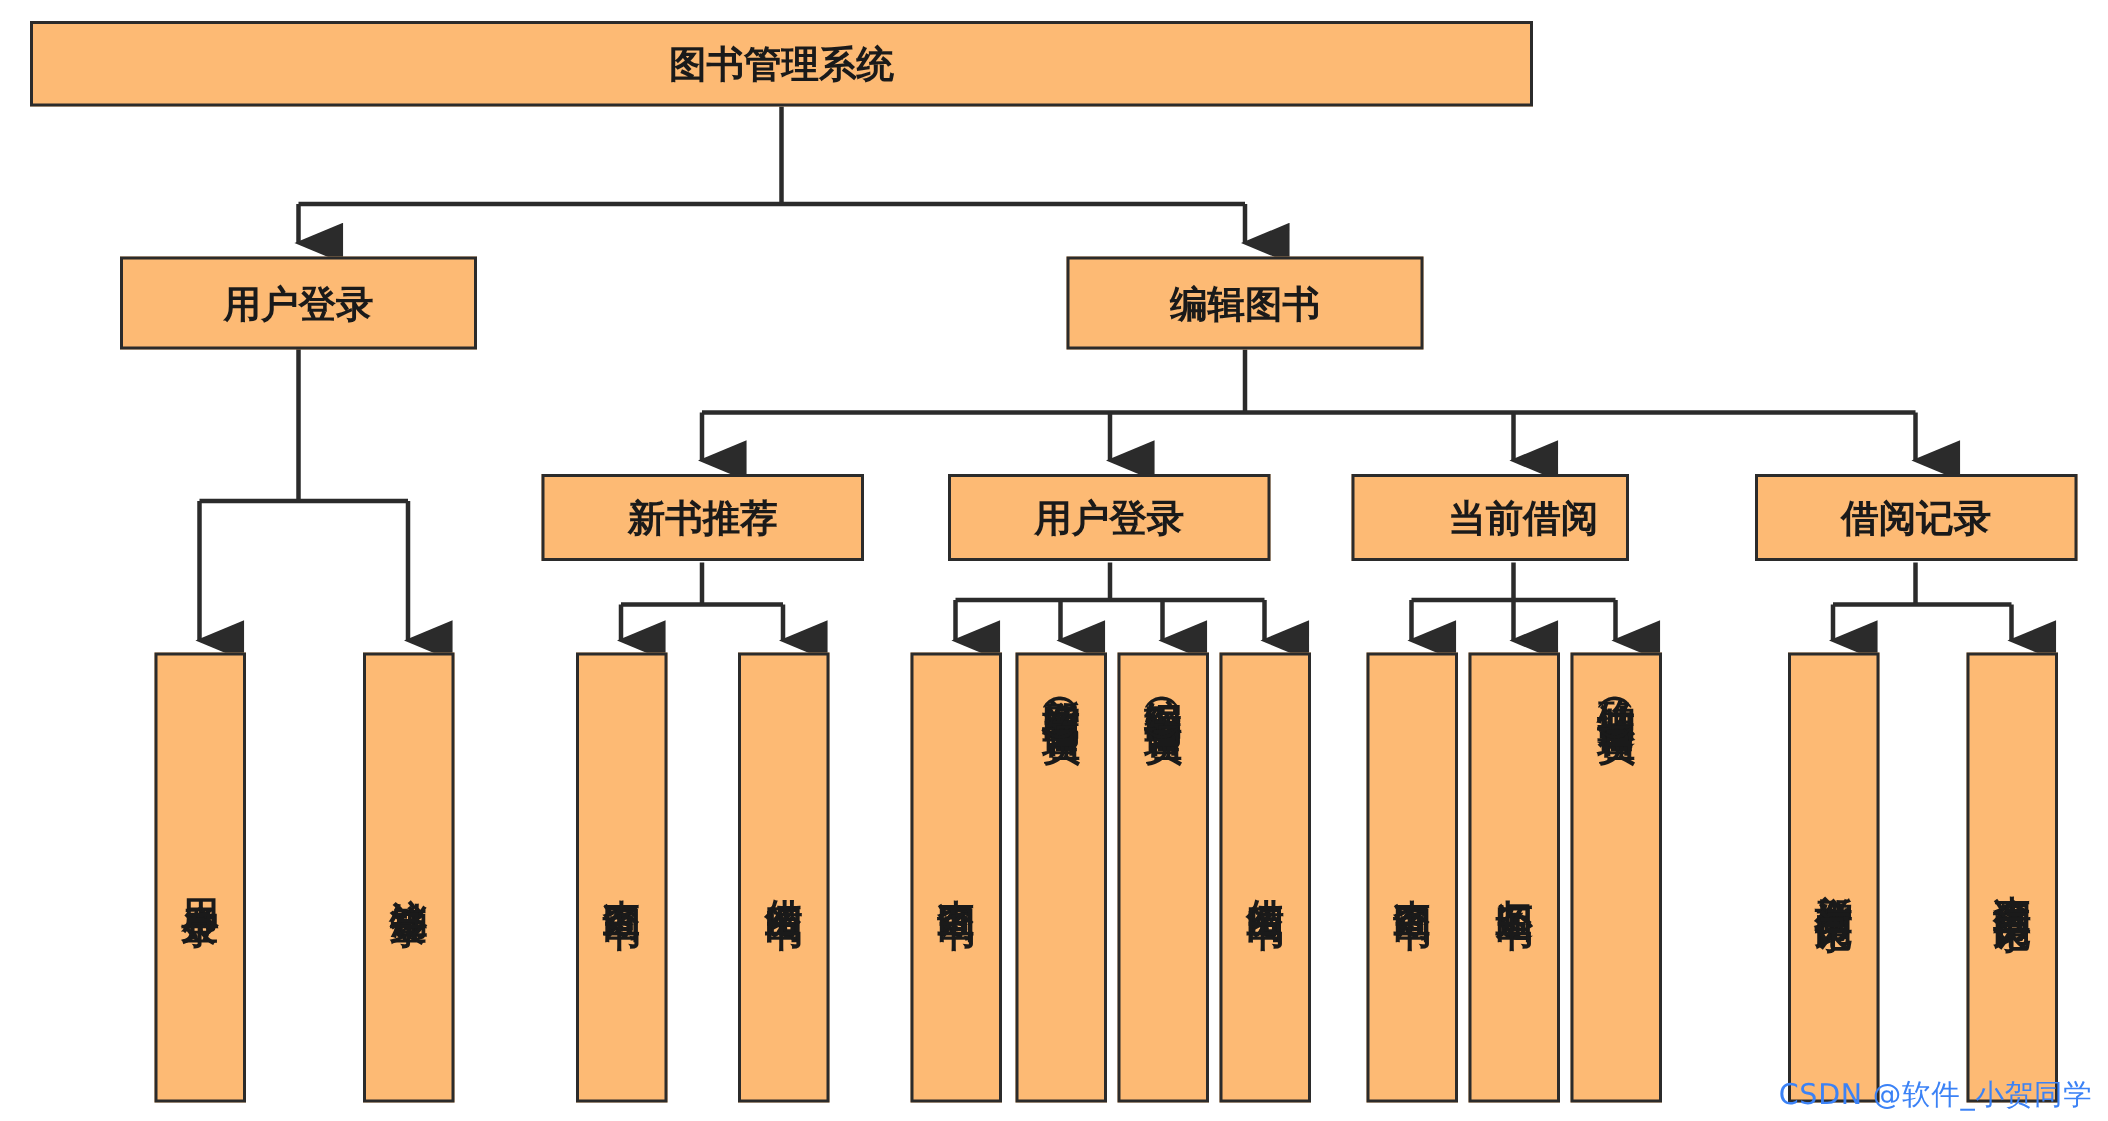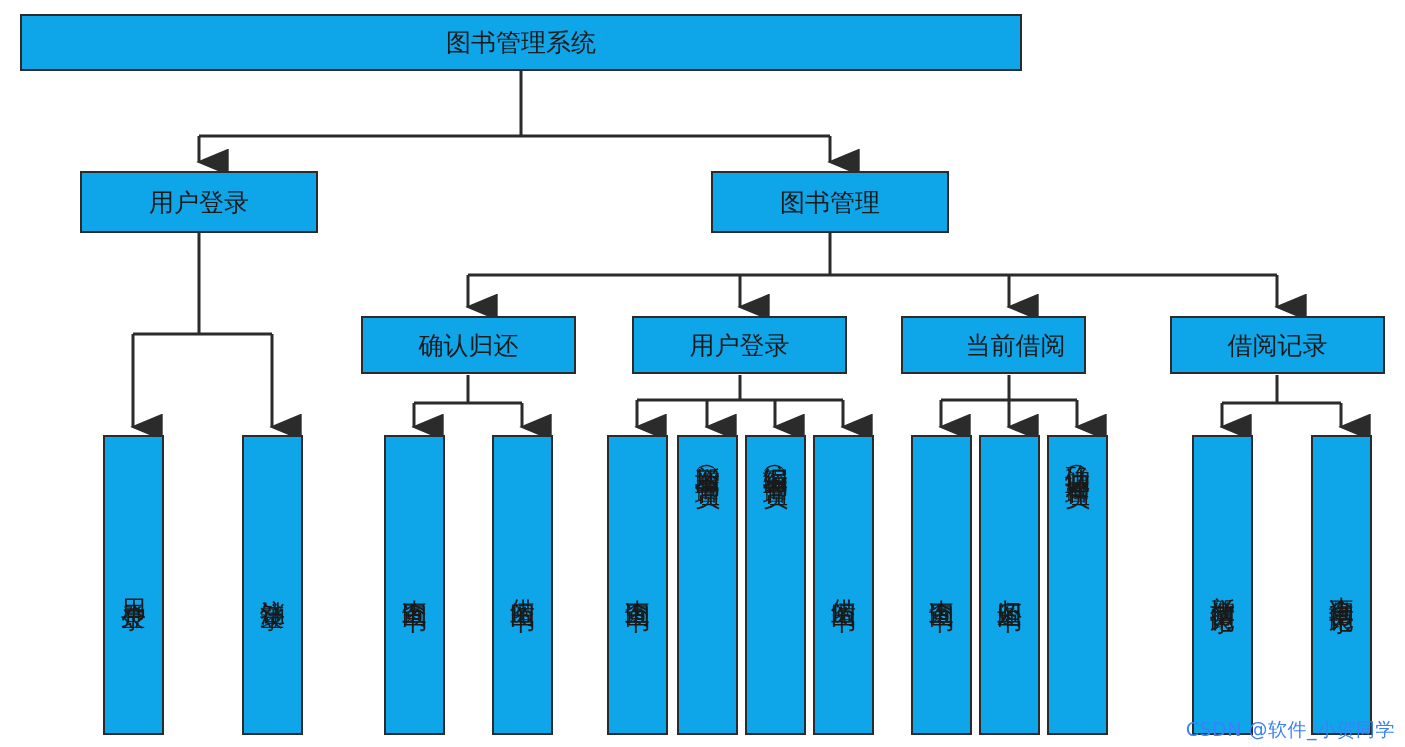--- a/index.html
+++ b/index.html
@@ -22,25 +22,26 @@
     left: 0;
     top: 0;
     width: 1405px;
     height: 747px;
     pointer-events: none;
   }
   .node {
     position: absolute;
     box-sizing: border-box;
     border: 2.5px solid #2b2b2b;
-    background: #0ea5e9;
+    background: #fdba74;
     display: flex;
     align-items: center;
     justify-content: center;
     color: #1a1a1a;
+    font-weight: bold;
   }
   .node .label {
     display: block;
     line-height: 1.0;
     letter-spacing: 0px;
     white-space: nowrap;
   }
   .node.horiz .label {
     font-size: 25px;
   }
@@ -130,25 +131,25 @@
 
   <div class="node horiz" style="left:20px; top:14px; width:1002px; height:57px;">
     <span class="label">图书管理系统</span>
   </div>
 
   <div class="node horiz" style="left:80px; top:171px; width:238px; height:62px;">
     <span class="label">用户登录</span>
   </div>
 
   <div class="node horiz" style="left:711px; top:171px; width:238px; height:62px;">
-    <span class="label">图书管理</span>
+    <span class="label">编辑图书</span>
   </div>
 
   <div class="node horiz" style="left:361px; top:316px; width:215px; height:58px;">
-    <span class="label">确认归还</span>
+    <span class="label">新书推荐</span>
   </div>
 
   <div class="node horiz" style="left:632px; top:316px; width:215px; height:58px;">
     <span class="label">用户登录</span>
   </div>
 
   <div class="node horiz" style="left:901px; top:316px; width:185px; height:58px;padding-left:44px;">
     <span class="label">当前借阅</span>
   </div>
 

